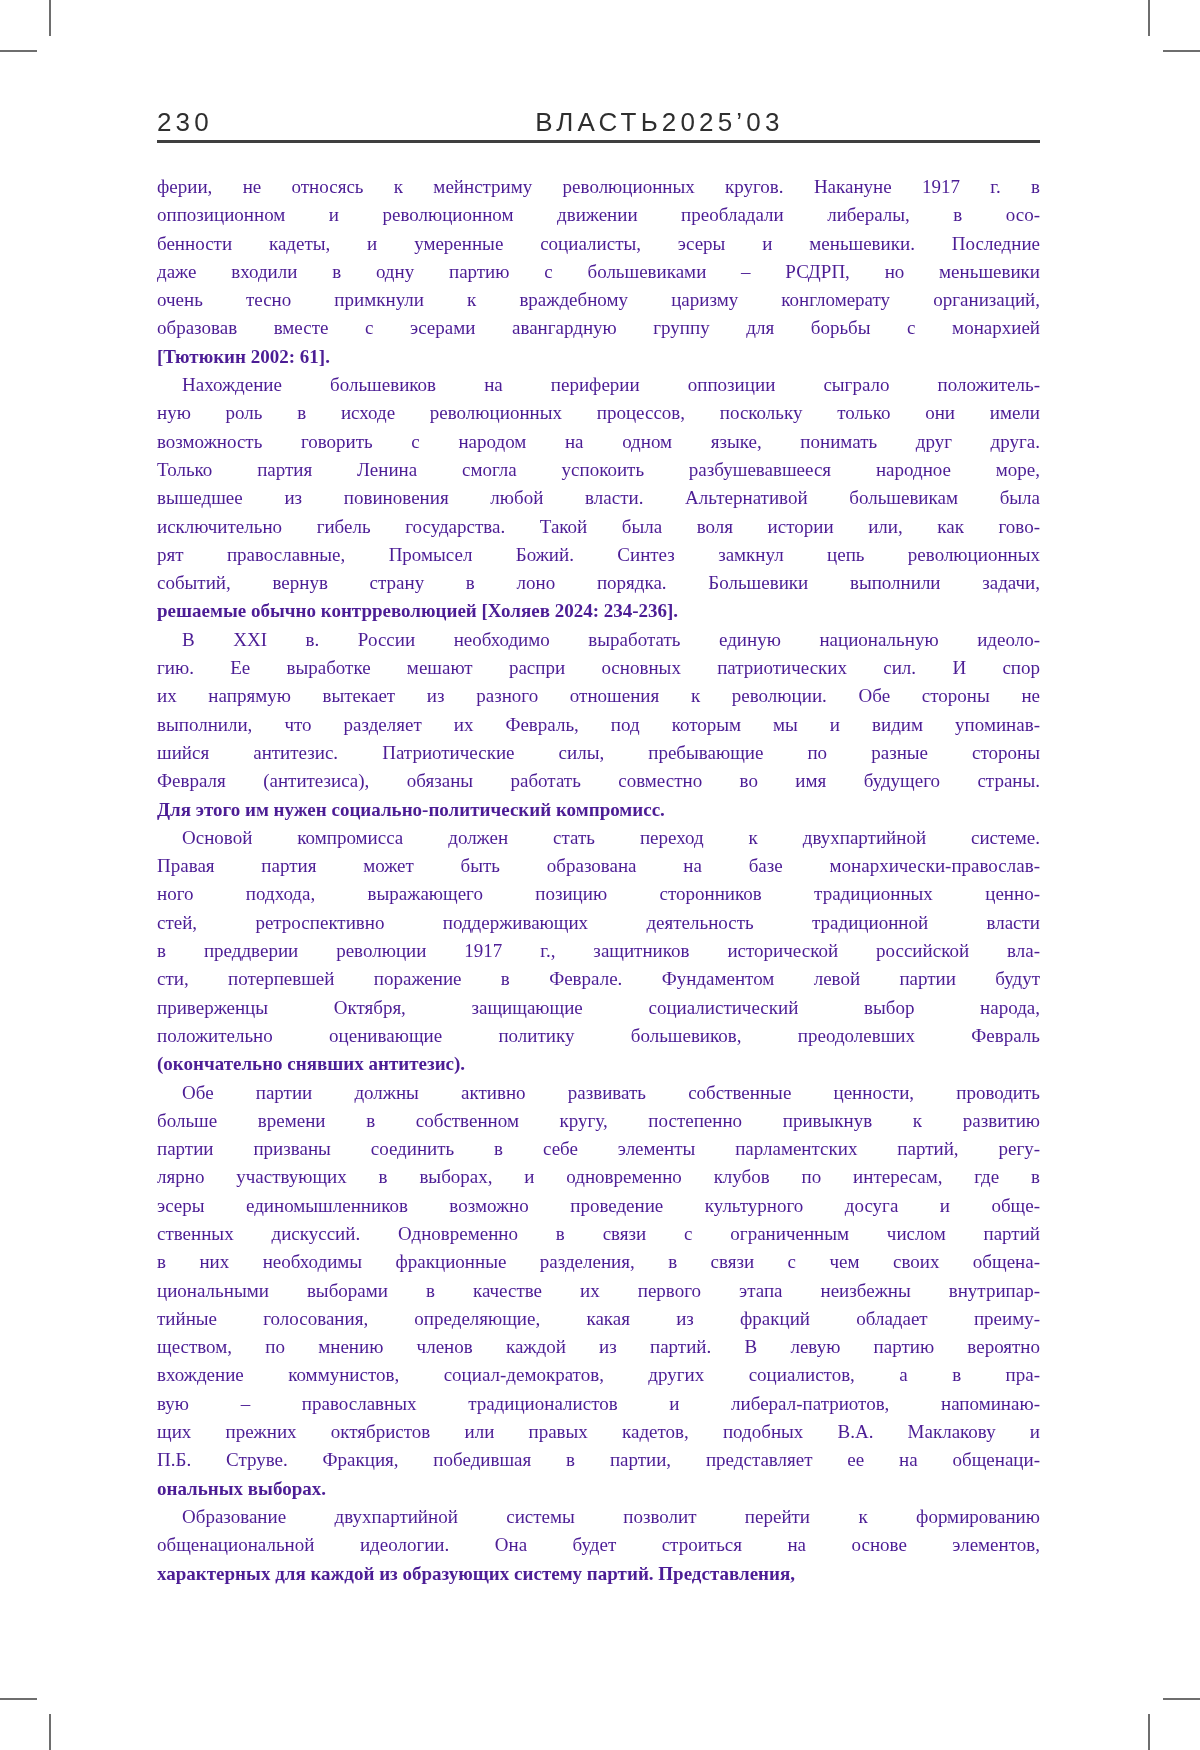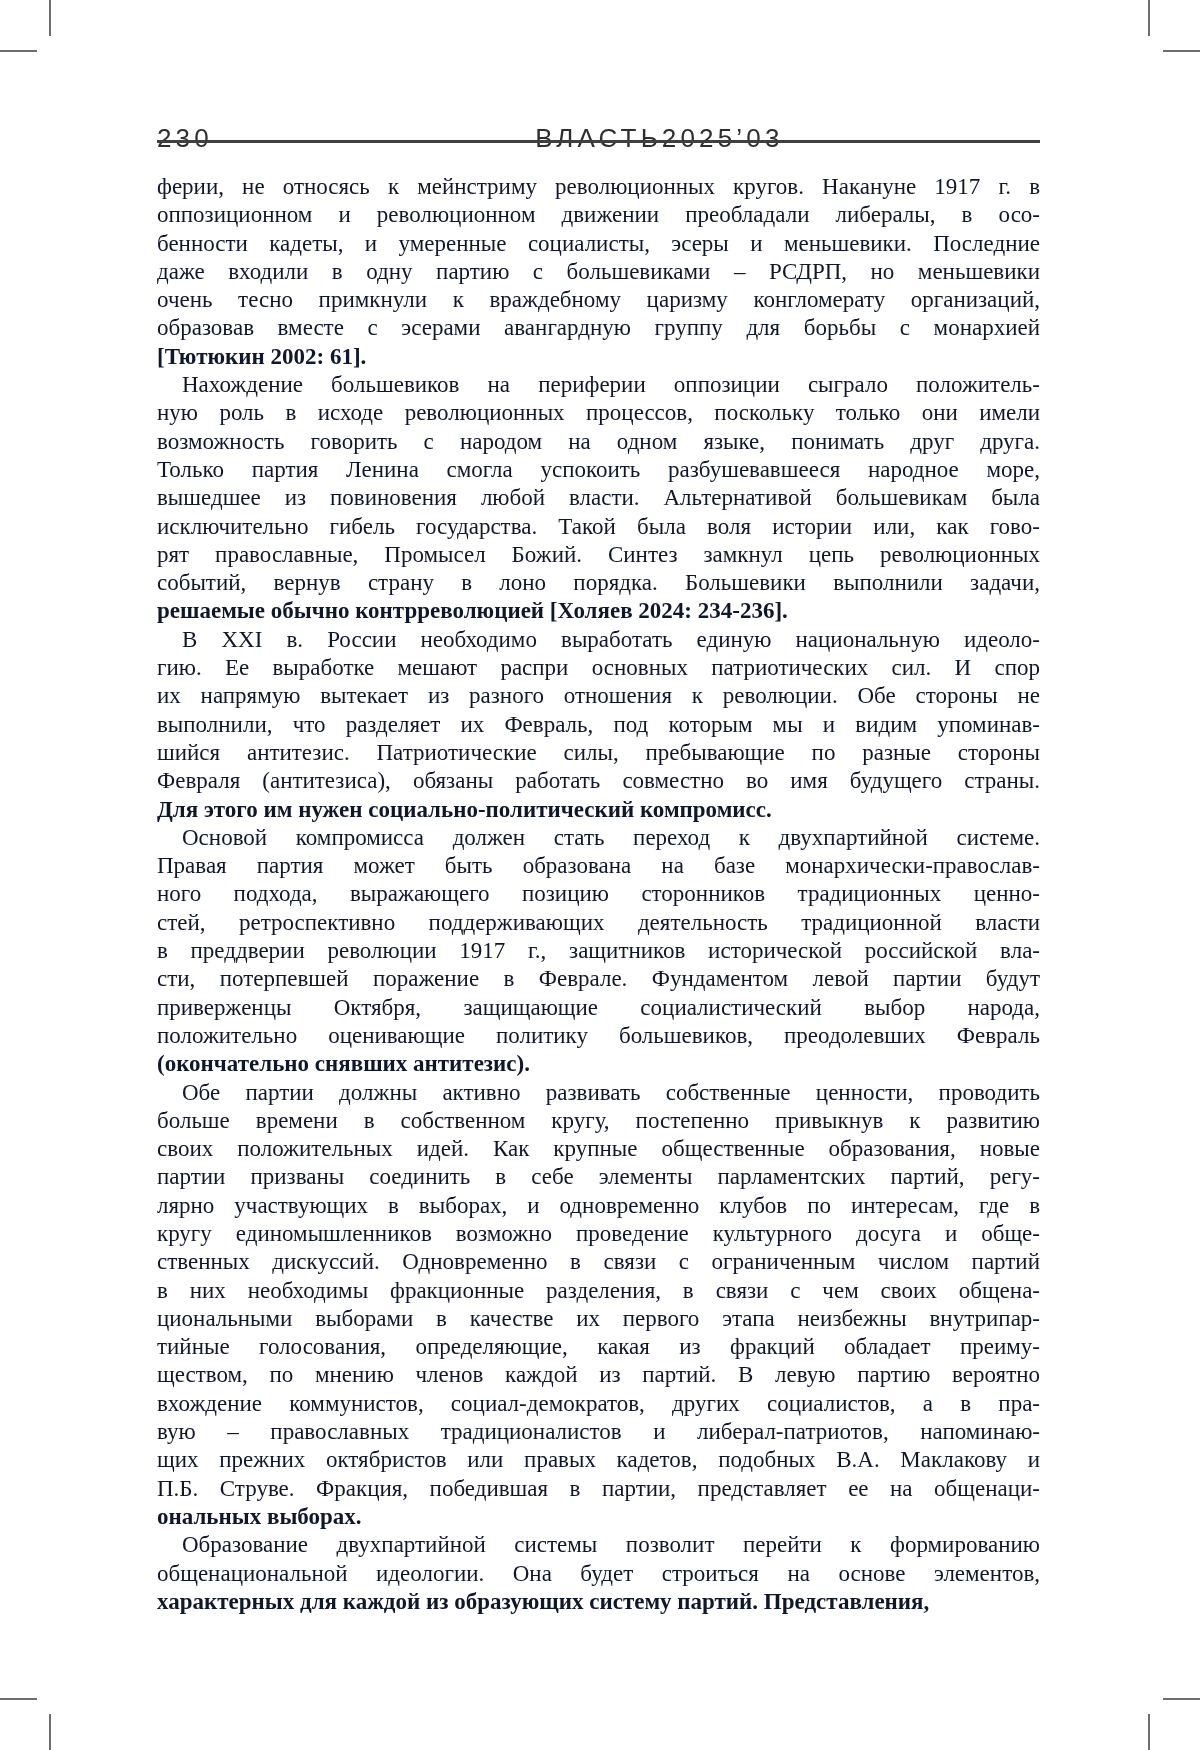--- a/index.html
+++ b/index.html
@@ -34,21 +34,20 @@
     left: 157px;
     top: 107px;
     width: 883px;
     display: flex;
     align-items: baseline;
     font-family: "Liberation Sans", sans-serif;
     font-size: 26px;
     line-height: 30px;
     letter-spacing: 0.16em;
     color: #2e2e2e;
-    margin-top: 16px;
   }
   .running-head .left   { flex: 1; text-align: left; }
   .running-head .center { flex: 0 0 auto; text-align: center; }
   .running-head .right  { flex: 1; text-align: left; }
 
   .head-rule {
     position: absolute;
     left: 157px;
     top: 140px;
     width: 883px;
@@ -56,22 +55,22 @@
     background: #3f3f3f;
   }
 
   
   .article-body {
     position: absolute;
     left: 157px;
     top: 173px;
     width: 883px;
     font-family: "Liberation Serif", serif;
-    font-size: 23px;
-    color: #0f172a;
+    font-size: 19px;
+    color: #4c1d95;
   }
   .line {
     height: 28.3px;
     line-height: 28.3px;
     overflow: hidden;
     text-align: justify;
     text-align-last: justify;
     white-space: normal;
   }
   .line.last { text-align-last: left; font-weight: bold; }
@@ -126,24 +125,23 @@
       <div class="line">Правая партия может быть образована на базе монархически-православ-</div>
       <div class="line">ного подхода, выражающего позицию сторонников традиционных ценно-</div>
       <div class="line">стей, ретроспективно поддерживающих деятельность традиционной власти</div>
       <div class="line">в преддверии революции 1917 г., защитников исторической российской вла-</div>
       <div class="line">сти, потерпевшей поражение в Феврале. Фундаментом левой партии будут</div>
       <div class="line">приверженцы Октября, защищающие социалистический выбор народа,</div>
       <div class="line">положительно оценивающие политику большевиков, преодолевших Февраль</div>
       <div class="line last">(окончательно снявших антитезис).</div>
       <div class="line indent">Обе партии должны активно развивать собственные ценности, проводить</div>
       <div class="line">больше времени в собственном кругу, постепенно привыкнув к развитию</div>
-      <div class="line">своих положительных идей. Как крупные общественные образования, новые</div>
       <div class="line">партии призваны соединить в себе элементы парламентских партий, регу-</div>
       <div class="line">лярно участвующих в выборах, и одновременно клубов по интересам, где в</div>
-      <div class="line">кругу единомышленников возможно проведение культурного досуга и обще-</div>
+      <div class="line">эсеры единомышленников возможно проведение культурного досуга и обще-</div>
       <div class="line">ственных дискуссий. Одновременно в связи с ограниченным числом партий</div>
       <div class="line">в них необходимы фракционные разделения, в связи с чем своих общена-</div>
       <div class="line">циональными выборами в качестве их первого этапа неизбежны внутрипар-</div>
       <div class="line">тийные голосования, определяющие, какая из фракций обладает преиму-</div>
       <div class="line">ществом, по мнению членов каждой из партий. В левую партию вероятно</div>
       <div class="line">вхождение коммунистов, социал-демократов, других социалистов, а в пра-</div>
       <div class="line">вую – православных традиционалистов и либерал-патриотов, напоминаю-</div>
       <div class="line">щих прежних октябристов или правых кадетов, подобных В.А. Маклакову и</div>
       <div class="line">П.Б. Струве. Фракция, победившая в партии, представляет ее на общенаци-</div>
       <div class="line last">ональных выборах.</div>

